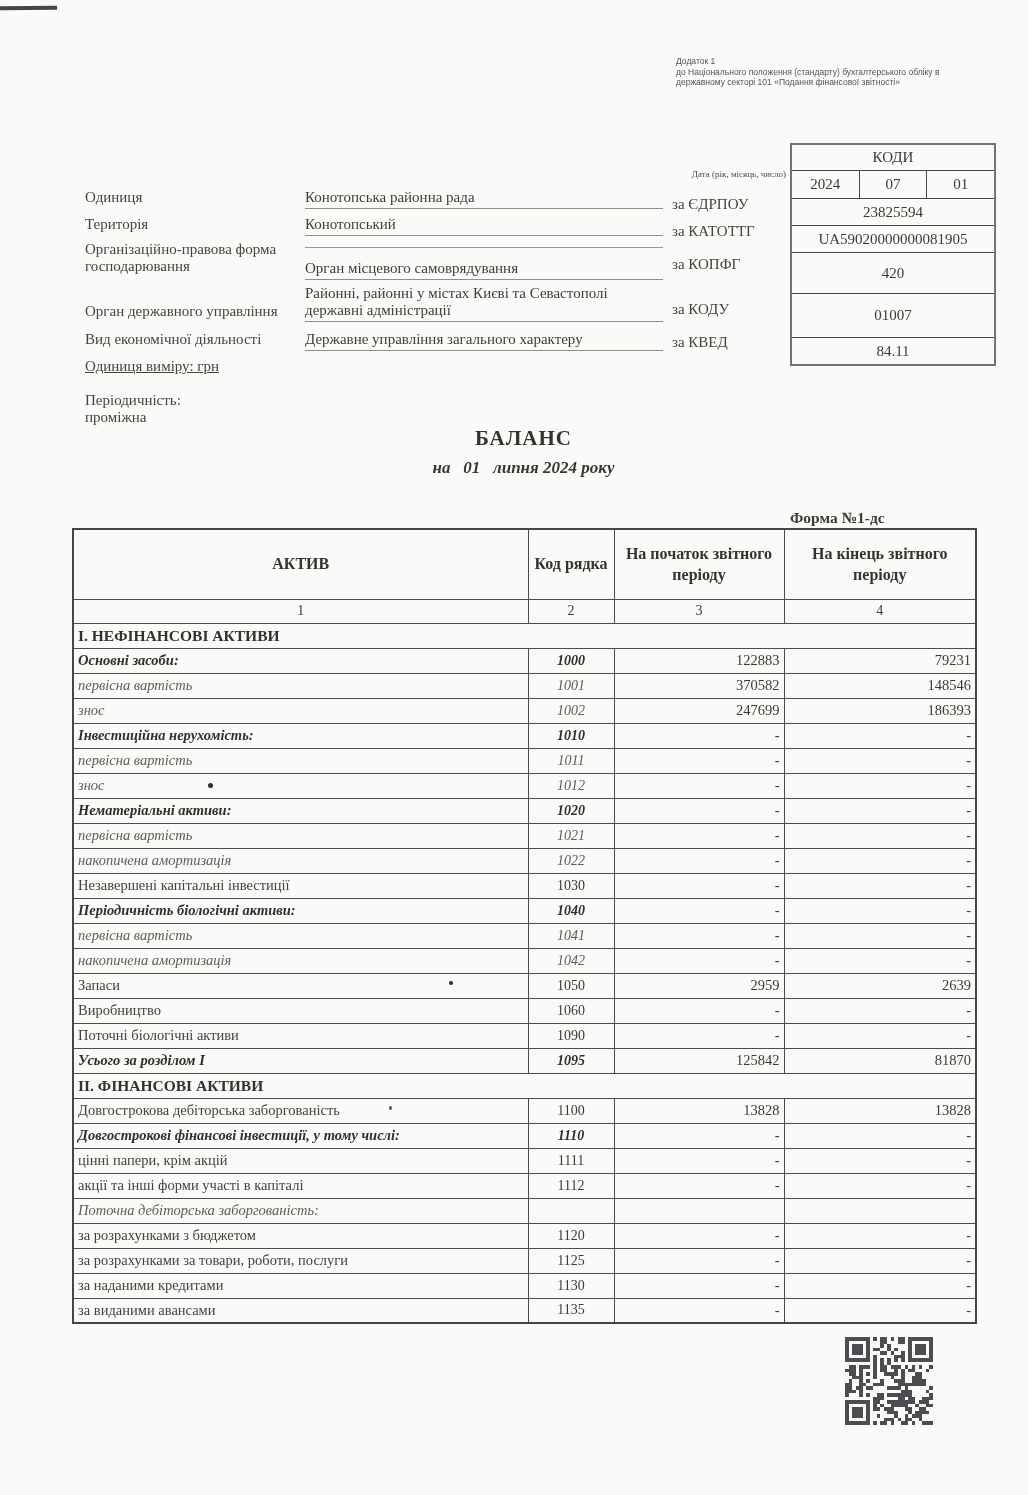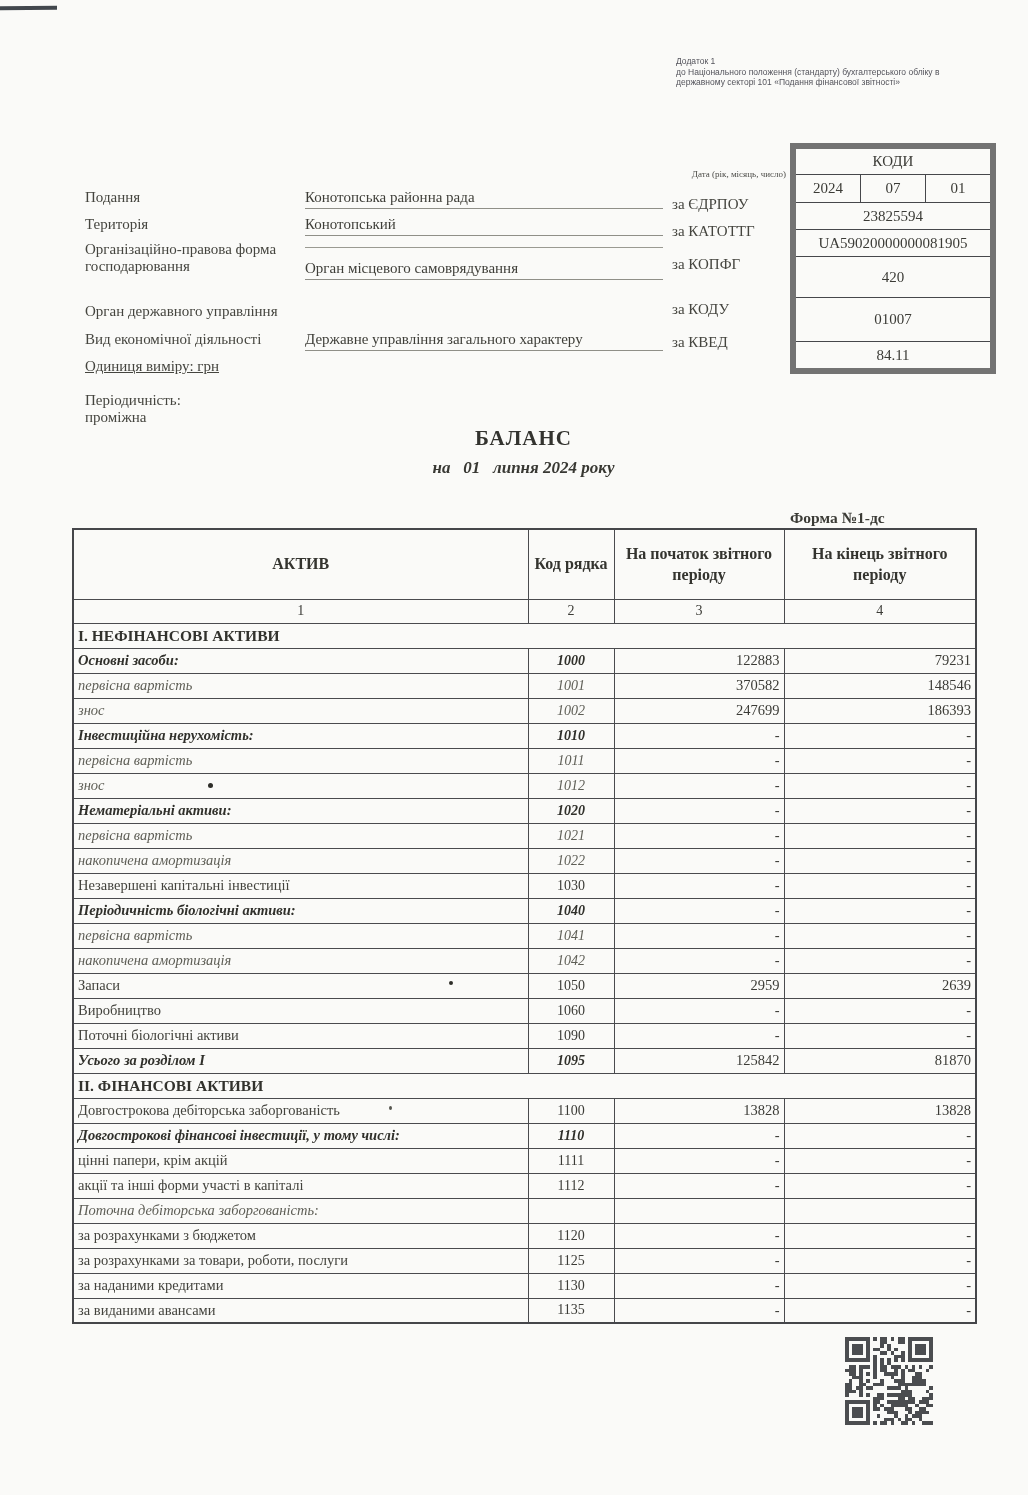--- a/index.html
+++ b/index.html
@@ -14,21 +14,21 @@
   .dot{border-radius:50%;background:#2d2d29;}
   
   .appendix{left:676px;top:56px;width:330px;font-size:8.5px;line-height:10.5px;color:#53535b;white-space:pre-line;font-family:"Liberation Sans",sans-serif;}
   
   .flabel{left:85px;font-size:15px;color:#45453f;line-height:17px;white-space:pre-line;}
   .fvalue{left:305px;width:358px;font-size:15px;color:#3e3e38;border-bottom:1px solid #8f8f88;padding-bottom:2px;line-height:17px;}
   .uline{left:305px;width:358px;border-bottom:1px solid #9a9a92;height:0;}
   
   .code-label{left:672px;font-size:15px;color:#45453f;}
   .date-label{left:626px;top:169px;width:160px;text-align:right;font-size:9px;color:#4c4c48;}
-  .codes{left:790px;top:143px;width:206px;border:6px solid #737373;box-sizing:border-box;background:transparent;}
+  .codes{left:790px;top:143px;width:206px;border:2px solid #737373;box-sizing:border-box;background:transparent;}
   .codes .row{border-top:1.5px solid #46474b;display:flex;align-items:center;justify-content:center;font-size:15px;color:#3b3b36;}
   .codes .row:first-child{border-top:none;}
   .codes .daterow{display:flex;align-items:stretch;}
   .codes .daterow span{flex:1;display:flex;align-items:center;justify-content:center;border-left:1.5px solid #46474b;}
   .codes .daterow span:first-child{border-left:none;}
   
   .doc-title{left:72px;top:426px;width:903px;text-align:center;font-size:21px;font-weight:bold;letter-spacing:1px;color:#33332f;}
   .doc-subtitle{left:72px;top:458px;width:903px;text-align:center;font-size:17px;font-weight:bold;font-style:italic;color:#38383300;color:#383833;white-space:pre;}
   .form-label{left:790px;top:509px;font-size:15.5px;font-weight:bold;color:#3b3b36;}
   
@@ -57,32 +57,33 @@
 <body>
 
 <div class="page">
 
   <div class="abs corner-line"></div>
 
   <div class="abs appendix">Додаток 1
 до Національного положення (стандарту) бухгалтерського обліку в
 державному секторі 101 «Подання фінансової звітності»</div>
 
-  <div class="abs flabel" style="top:189px;">Подання</div>
+  <div class="abs flabel" style="top:189px;">Одиниця</div>
   <div class="abs fvalue" style="top:189px;">Конотопська районна рада</div>
 
   <div class="abs flabel" style="top:216px;text-align:center;">Територія</div>
   <div class="abs fvalue" style="top:216px;">Конотопський</div>
 
   <div class="abs flabel" style="top:241px;width:220px;">Організаційно-правова форма
 господарювання</div>
   <div class="abs uline" style="top:247px;"></div>
   <div class="abs fvalue" style="top:260px;">Орган місцевого самоврядування</div>
 
   <div class="abs flabel" style="top:303px;">Орган державного управління</div>
+  <div class="abs fvalue" style="top:285px;white-space:normal;">Районні, районні у містах Києві та Севастополі державні адміністрації</div>
 
   <div class="abs flabel" style="top:331px;">Вид економічної діяльності</div>
   <div class="abs fvalue" style="top:331px;">Державне управління загального характеру</div>
 
   <div class="abs flabel" style="top:358px;text-decoration:underline;">Одиниця виміру: грн</div>
   <div class="abs flabel" style="top:375px;">
     <span>Періодичність:</span>&nbsp;&nbsp;
     <span>проміжна</span>
   </div>
 

